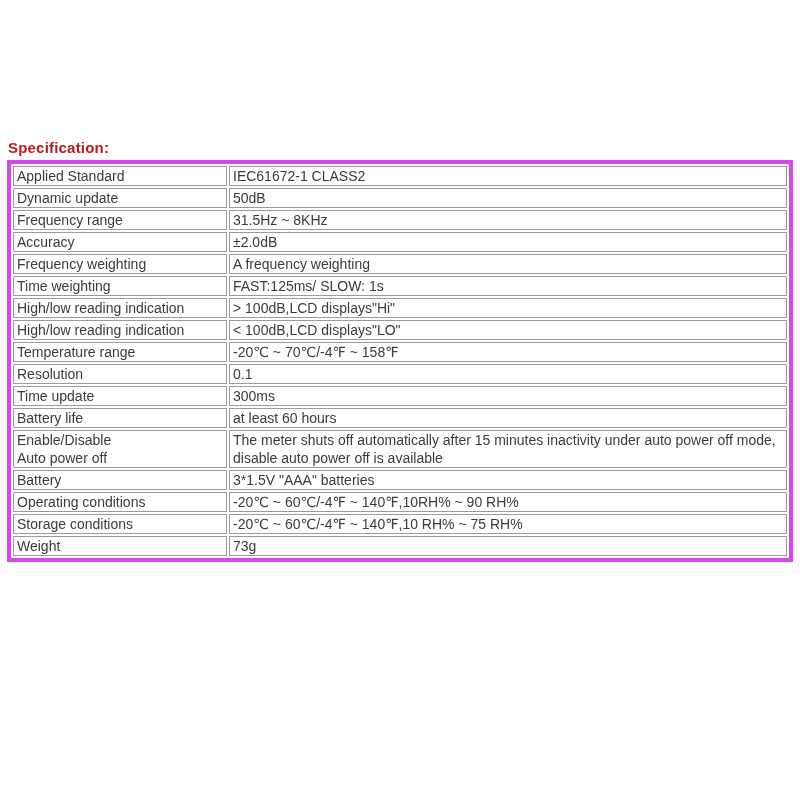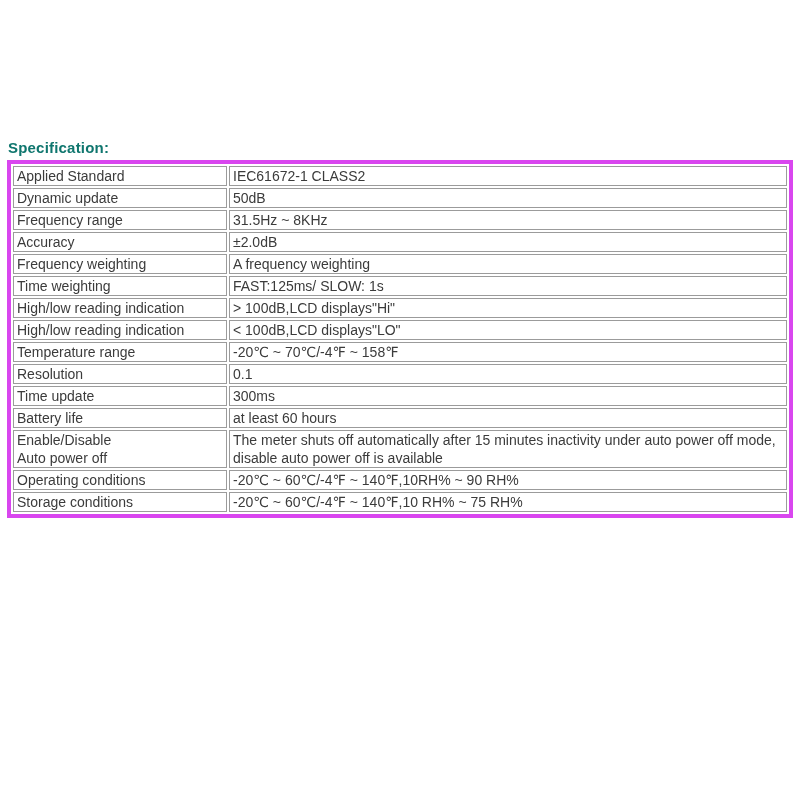--- a/index.html
+++ b/index.html
@@ -19,21 +19,21 @@
     width: 800px;
     height: 800px;
   }
   .title {
     margin: 0;
     position: absolute;
     left: 8px;
     top: 139px;
     font-size: 15px;
     font-weight: 700;
-    color: #0f766e;
+    color: #b91c1c;
     letter-spacing: 0.2px;
   }
   table.spec {
     position: absolute;
     left: 7px;
     top: 160px;
     width: 786px;
     border: 4px solid #d946ef;
     border-collapse: separate;
     border-spacing: 2px;
@@ -126,27 +126,35 @@
     <td>Battery life</td>
     <td>at least 60 hours</td>
   </tr>
 
   <tr>
     <td>Enable/Disable
 Auto power off</td>
     <td>The meter shuts off automatically after 15 minutes inactivity under auto power off mode, disable auto power off is available</td>
   </tr>
 
+  <tr>
+    <td>Battery</td>
+    <td>3*1.5V "AAA" batteries</td>
+  </tr>
 
   <tr>
     <td>Operating conditions</td>
     <td>-20℃ ~ 60℃/-4℉ ~ 140℉,10RH% ~ 90 RH%</td>
   </tr>
 
   <tr>
     <td>Storage conditions</td>
     <td>-20℃ ~ 60℃/-4℉ ~ 140℉,10 RH% ~ 75 RH%</td>
   </tr>
 
 
+  <tr>
+    <td>Weight</td>
+    <td>73g</td>
+  </tr>
 </tbody>
   </table>
 </div>
 
 </body></html>

